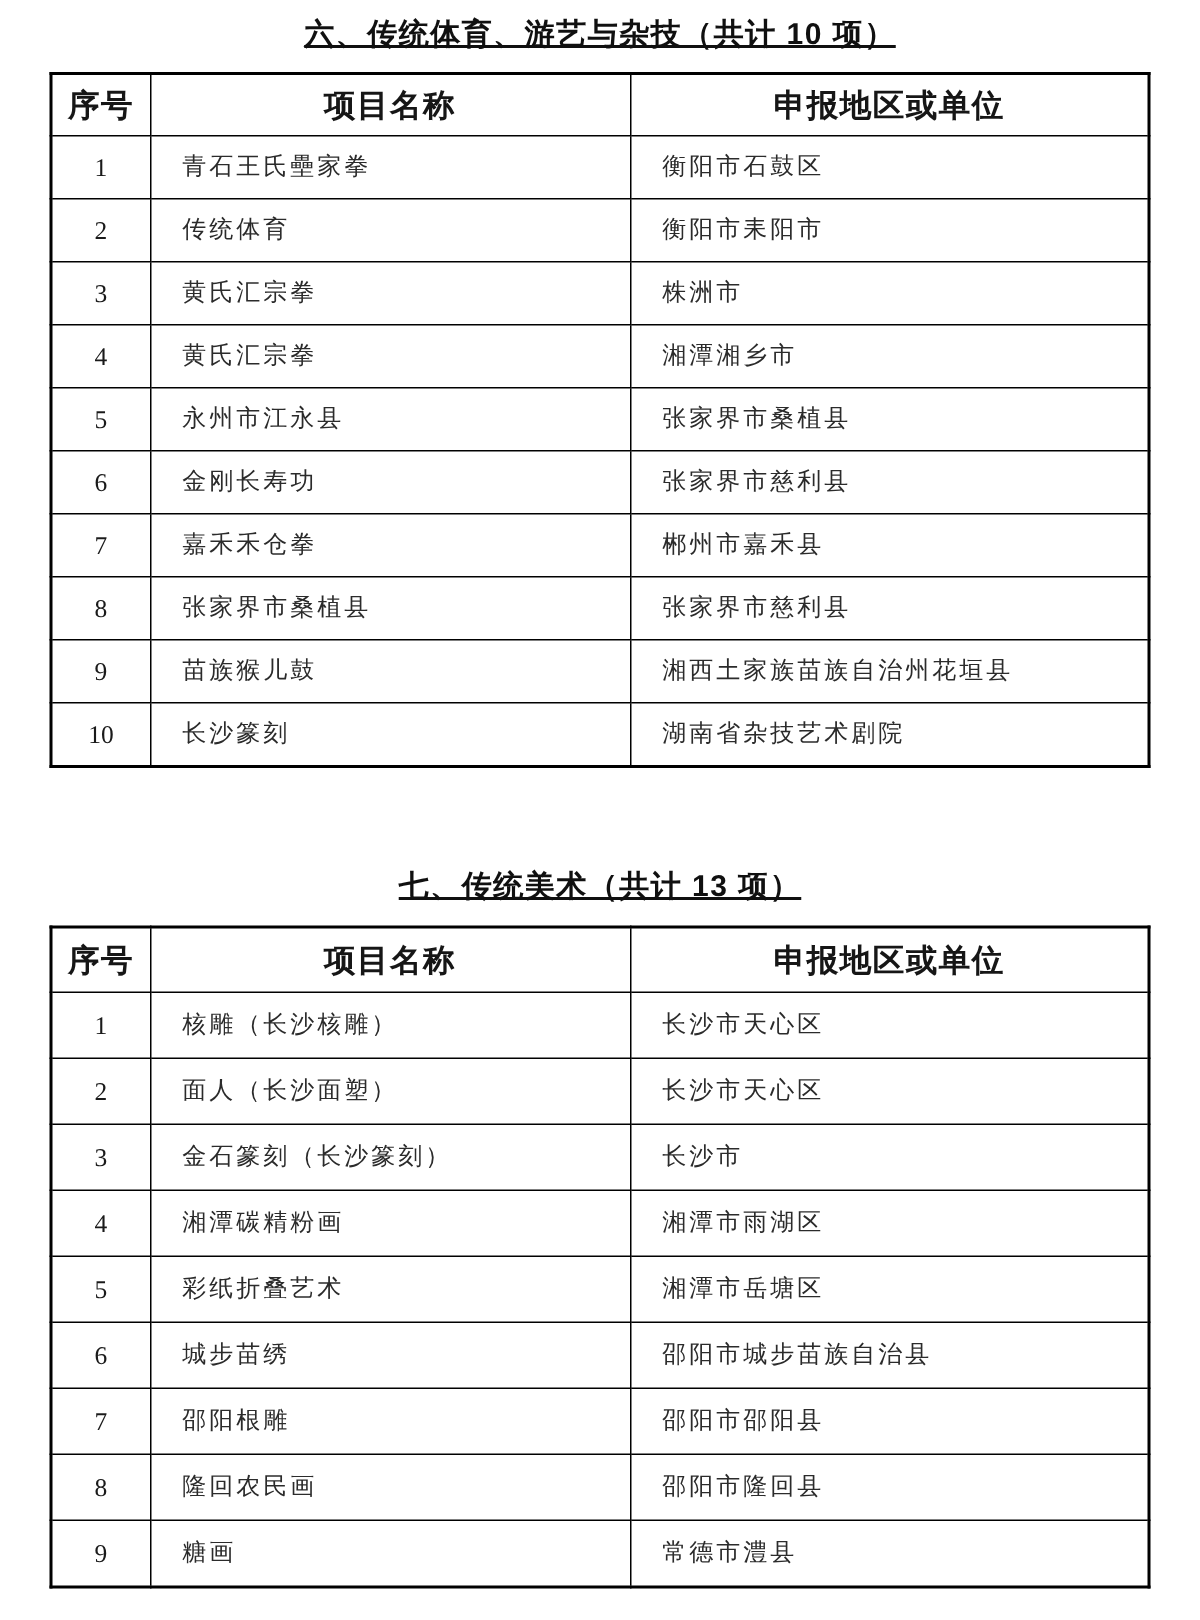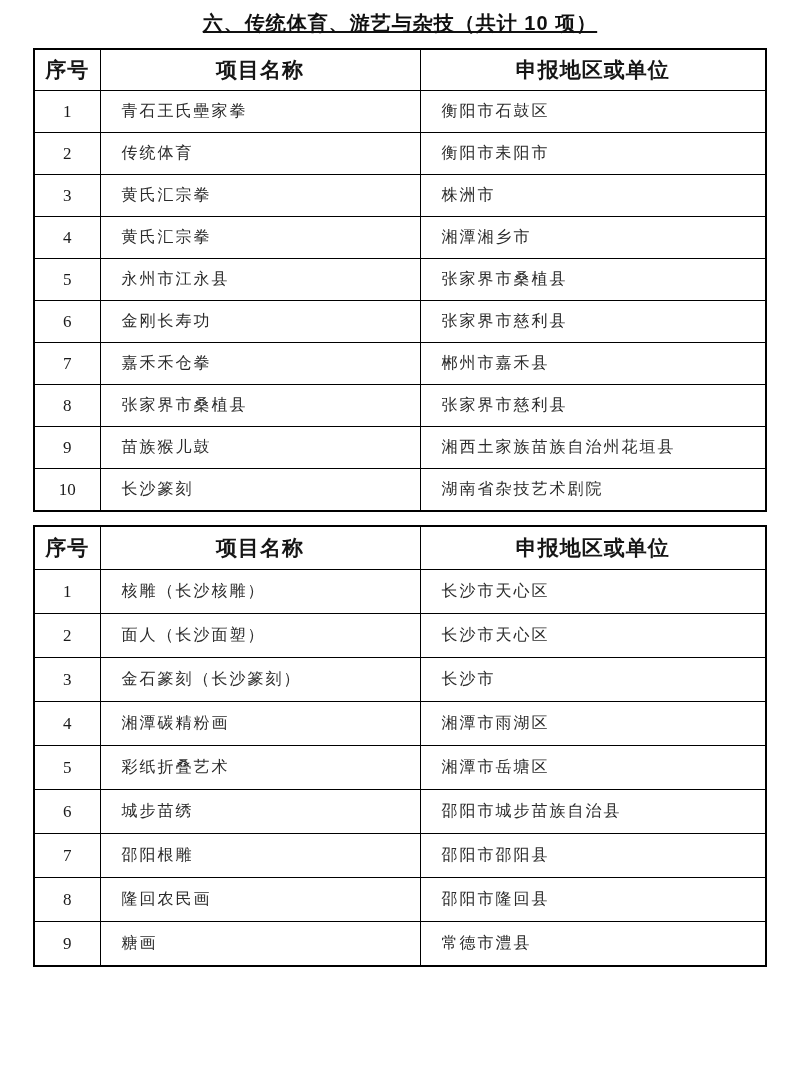--- a/index.html
+++ b/index.html
@@ -148,20 +148,21 @@
           <td>湘西土家族苗族自治州花垣县</td>
         </tr>
         <tr>
           <td>10</td>
           <td>长沙篆刻</td>
           <td>湖南省杂技艺术剧院</td>
         </tr>
       </tbody>
   </table>
 
+  <h2 class="sec-title title-2">七、传统美术（共计 13 项）</h2>
 
   <table class="list-table t2">
     <colgroup>
         <col class="c1">
         <col class="c2">
         <col class="c3">
       </colgroup>
     <thead>
       <tr>
         <th>序号</th>

